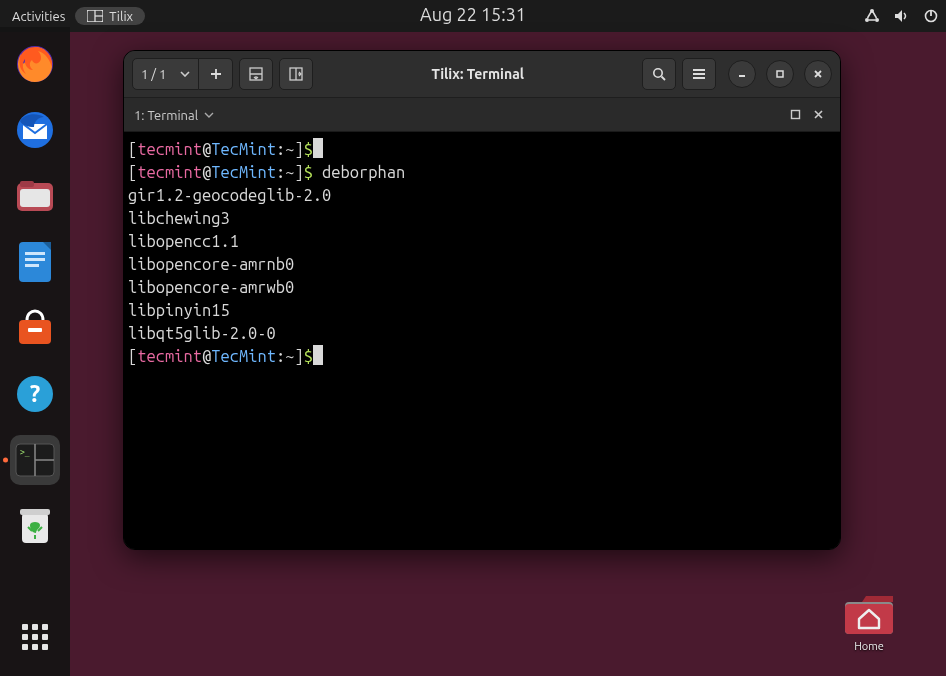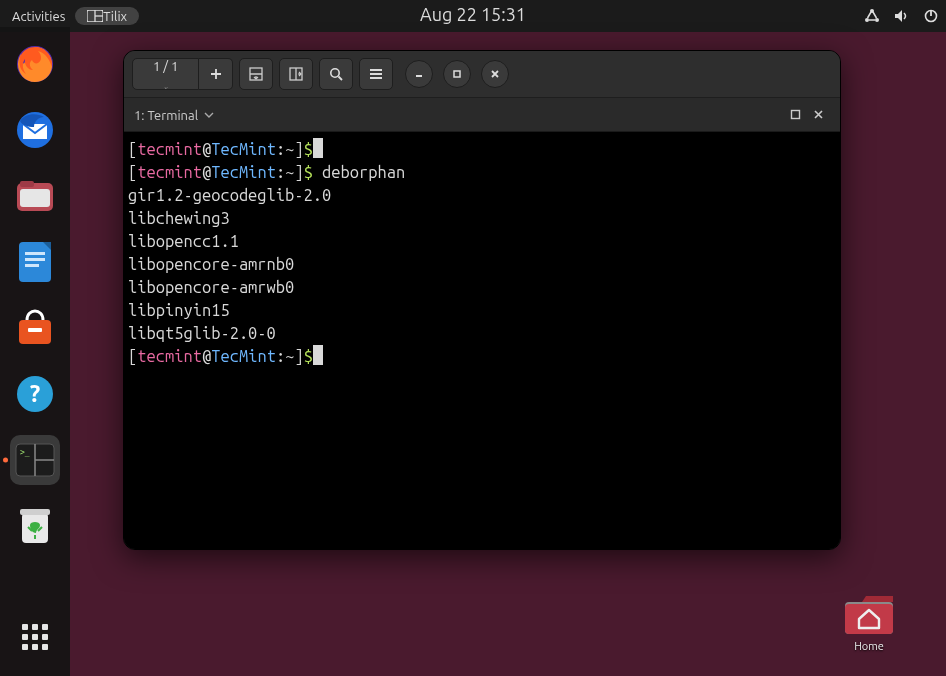--- a/index.html
+++ b/index.html
@@ -20,21 +20,21 @@
   display: flex; align-items: center;
   font-size: 13px;
   color: #dcdcdc;
   padding: 16px 8px;
 }
 .topbar .activities { margin-left: 4px; margin-right: 10px; cursor: pointer; }
 .topbar .app-pill {
   background: #424242;
   border-radius: 12px;
   padding: 2px 12px;
-  display: flex; align-items: center; 
+  display: flex; align-items: center; gap: 6px;
   cursor: pointer;
 }
 .topbar .app-pill svg { display: block; }
 .topbar .center {
   position: absolute; left: 50%; top: 0; transform: translateX(-50%);
   height: 27px; display: flex; align-items: center;
   font-size: 18px;
   cursor: pointer;
 }
 .topbar .sys {
@@ -110,21 +110,21 @@
   background: #3a3a3a;
   border: 1px solid #1e1e1e;
   border-radius: 5px;
   display: flex; align-items: center; justify-content: center;
   color: #ddd; font-size: 13px;
   cursor: pointer;
 }
 .tb-group { display:flex; }
 .tb-group .tb-btn:first-child { border-top-right-radius:0; border-bottom-right-radius:0; }
 .tb-group .tb-btn:last-child { border-top-left-radius:0; border-bottom-left-radius:0; border-left:none; }
-.tb-sess { padding: 0 20px; gap: 14px; flex-direction: column; }
+.tb-sess { padding: 0 8px; gap: 14px; }
 .tb-title { flex:1; text-align:center; font-weight:600; font-size:14px; color:#e6e6e6; }
 .win-ctrls { display:flex; gap:10px; margin-left:6px; }
 .win-ctrls .wbtn {
   width: 28px; height: 28px; border-radius: 50%;
   background: #3a3a3a; border:1px solid #1e1e1e;
   display:flex; align-items:center; justify-content:center;
   cursor:pointer; color:#ddd;
 }
 .tabbar {
   height: 34px; background: #2a2a2a;
@@ -311,20 +311,21 @@
           <path d="M7 9 L7 12 M5 10 L7 12 L9 10" stroke="#ccc" stroke-width="1.2" fill="none"></path>
         </svg>
     </div>
     <div class="tb-btn">
       <svg width="14" height="14" viewBox="0 0 14 14">
           <rect x="1" y="1" width="12" height="12" fill="none" stroke="#ccc" stroke-width="1.3"></rect>
           <line x1="7" y1="1" x2="7" y2="13" stroke="#ccc" stroke-width="1.3"></line>
           <path d="M9 7 L12 7 M10 5 L12 7 L10 9" stroke="#ccc" stroke-width="1.2" fill="none"></path>
         </svg>
     </div>
+    <div class="tb-title">Tilix: Terminal</div>
     <div class="tb-btn">
       <svg width="14" height="14" viewBox="0 0 14 14">
           <circle cx="6" cy="6" r="4.2" fill="none" stroke="#ddd" stroke-width="1.6"></circle>
           <line x1="9.5" y1="9.5" x2="13" y2="13" stroke="#ddd" stroke-width="1.8"></line>
         </svg>
     </div>
     <div class="tb-btn">
       <svg width="14" height="12" viewBox="0 0 14 12">
           <line x1="1" y1="2" x2="13" y2="2" stroke="#ddd" stroke-width="1.8"></line>
           <line x1="1" y1="6" x2="13" y2="6" stroke="#ddd" stroke-width="1.8"></line>

